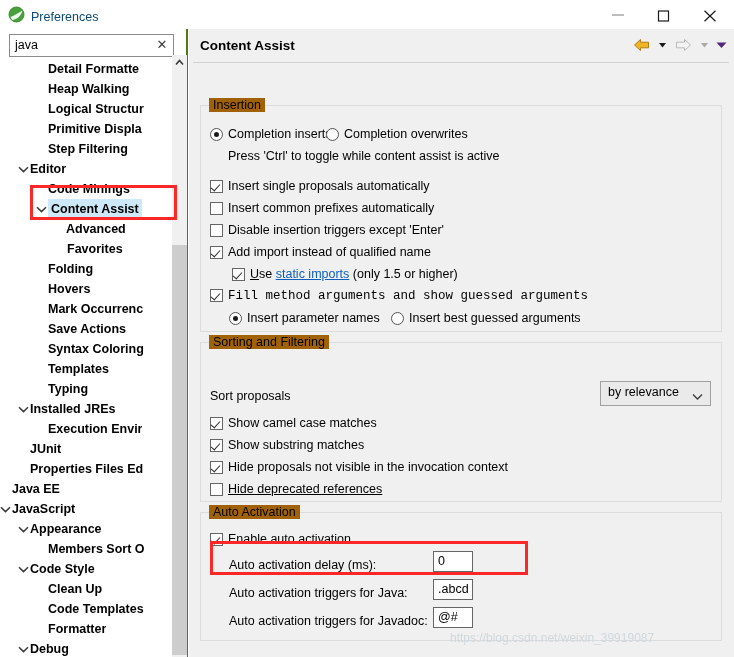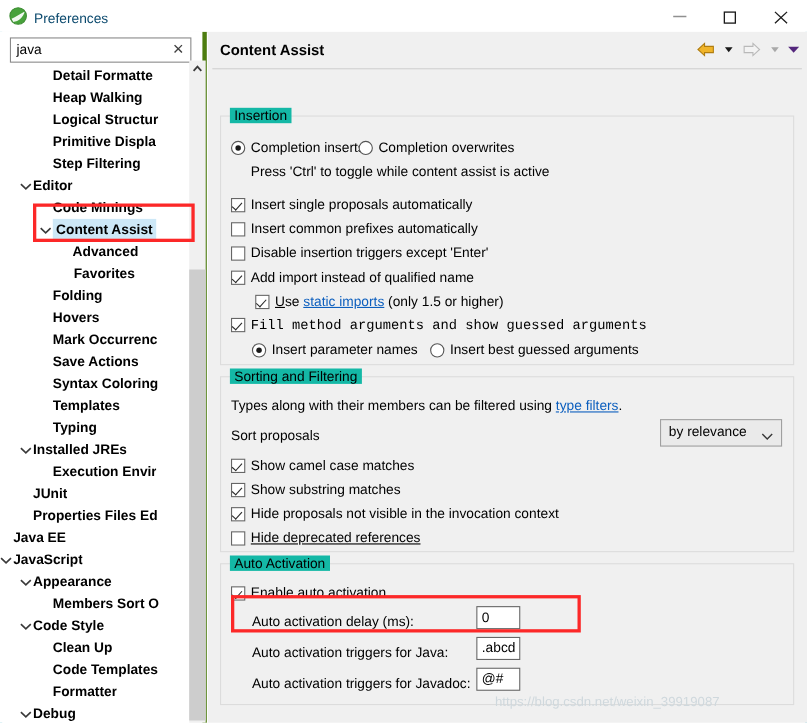--- a/index.html
+++ b/index.html
@@ -46,21 +46,21 @@
   .btn-min { left: 596px; }
   .btn-max { left: 642px; }
   .btn-close { left: 688px; }
 
   
   .left-pane {
     position: absolute;
     left: 0; top: 29px;
     width: 188px; height: 628px;
     background: #ffffff;
-    border-right: 4px solid #4d7c0f;
+    border-right: 2px solid #4d7c0f;
     box-sizing: border-box;
   }
   .accent-strip {
     position: absolute;
     left: 0; top: 29px;
     width: 2px; height: 628px;
     background: #6ec6d9;
   }
   .filter-box {
     position: absolute;
@@ -178,21 +178,21 @@
   
   .group {
     position: absolute;
     border: 1px solid #dcdcdc;
     box-sizing: border-box;
     background: transparent;
   }
   .group-title {
     position: absolute;
     top: -8px; left: 8px;
-    background: #14b8a6;
+    background: #a16207;
     padding: 0 4px;
     font-size: 12.5px;
     color: #000;
   }
   .grp-insertion { left: 11px; top: 76px; width: 522px; height: 227px; }
   .grp-sorting  { left: 11px; top: 313px; width: 522px; height: 160px; }
   .grp-auto     { left: 11px; top: 483px; width: 522px; height: 129px; }
 
   .row {
     position: absolute;
@@ -471,23 +471,20 @@
       <span class="rb checked"></span><span>Insert parameter names</span>
     </div>
     <div class="row" style="left:190px; top:204px;">
       <span class="rb"></span><span>Insert best guessed arguments</span>
     </div>
   </div>
 
   <div class="group grp-sorting">
     <span class="group-title">Sorting and Filtering</span>
 
-    <div class="row" style="left:9px; top:18px;">
-      <span>Types along with their members can be filtered using </span><span class="link">type filters</span><span>.</span>
-    </div>
 
     <div class="row" style="left:9px; top:45px;">Sort proposals</div>
     <div class="combo" style="left:399px; top:38px; width:111px; height:25px;">
       <span class="val">by relevance</span>
       <span class="car">
         <svg width="11" height="8" viewBox="0 0 11 8">
             <path d="M1 1.5 L5.5 6 L10 1.5" fill="none" stroke="#3a3a3a" stroke-width="1.3"></path>
           </svg>
       </span>
     </div>

